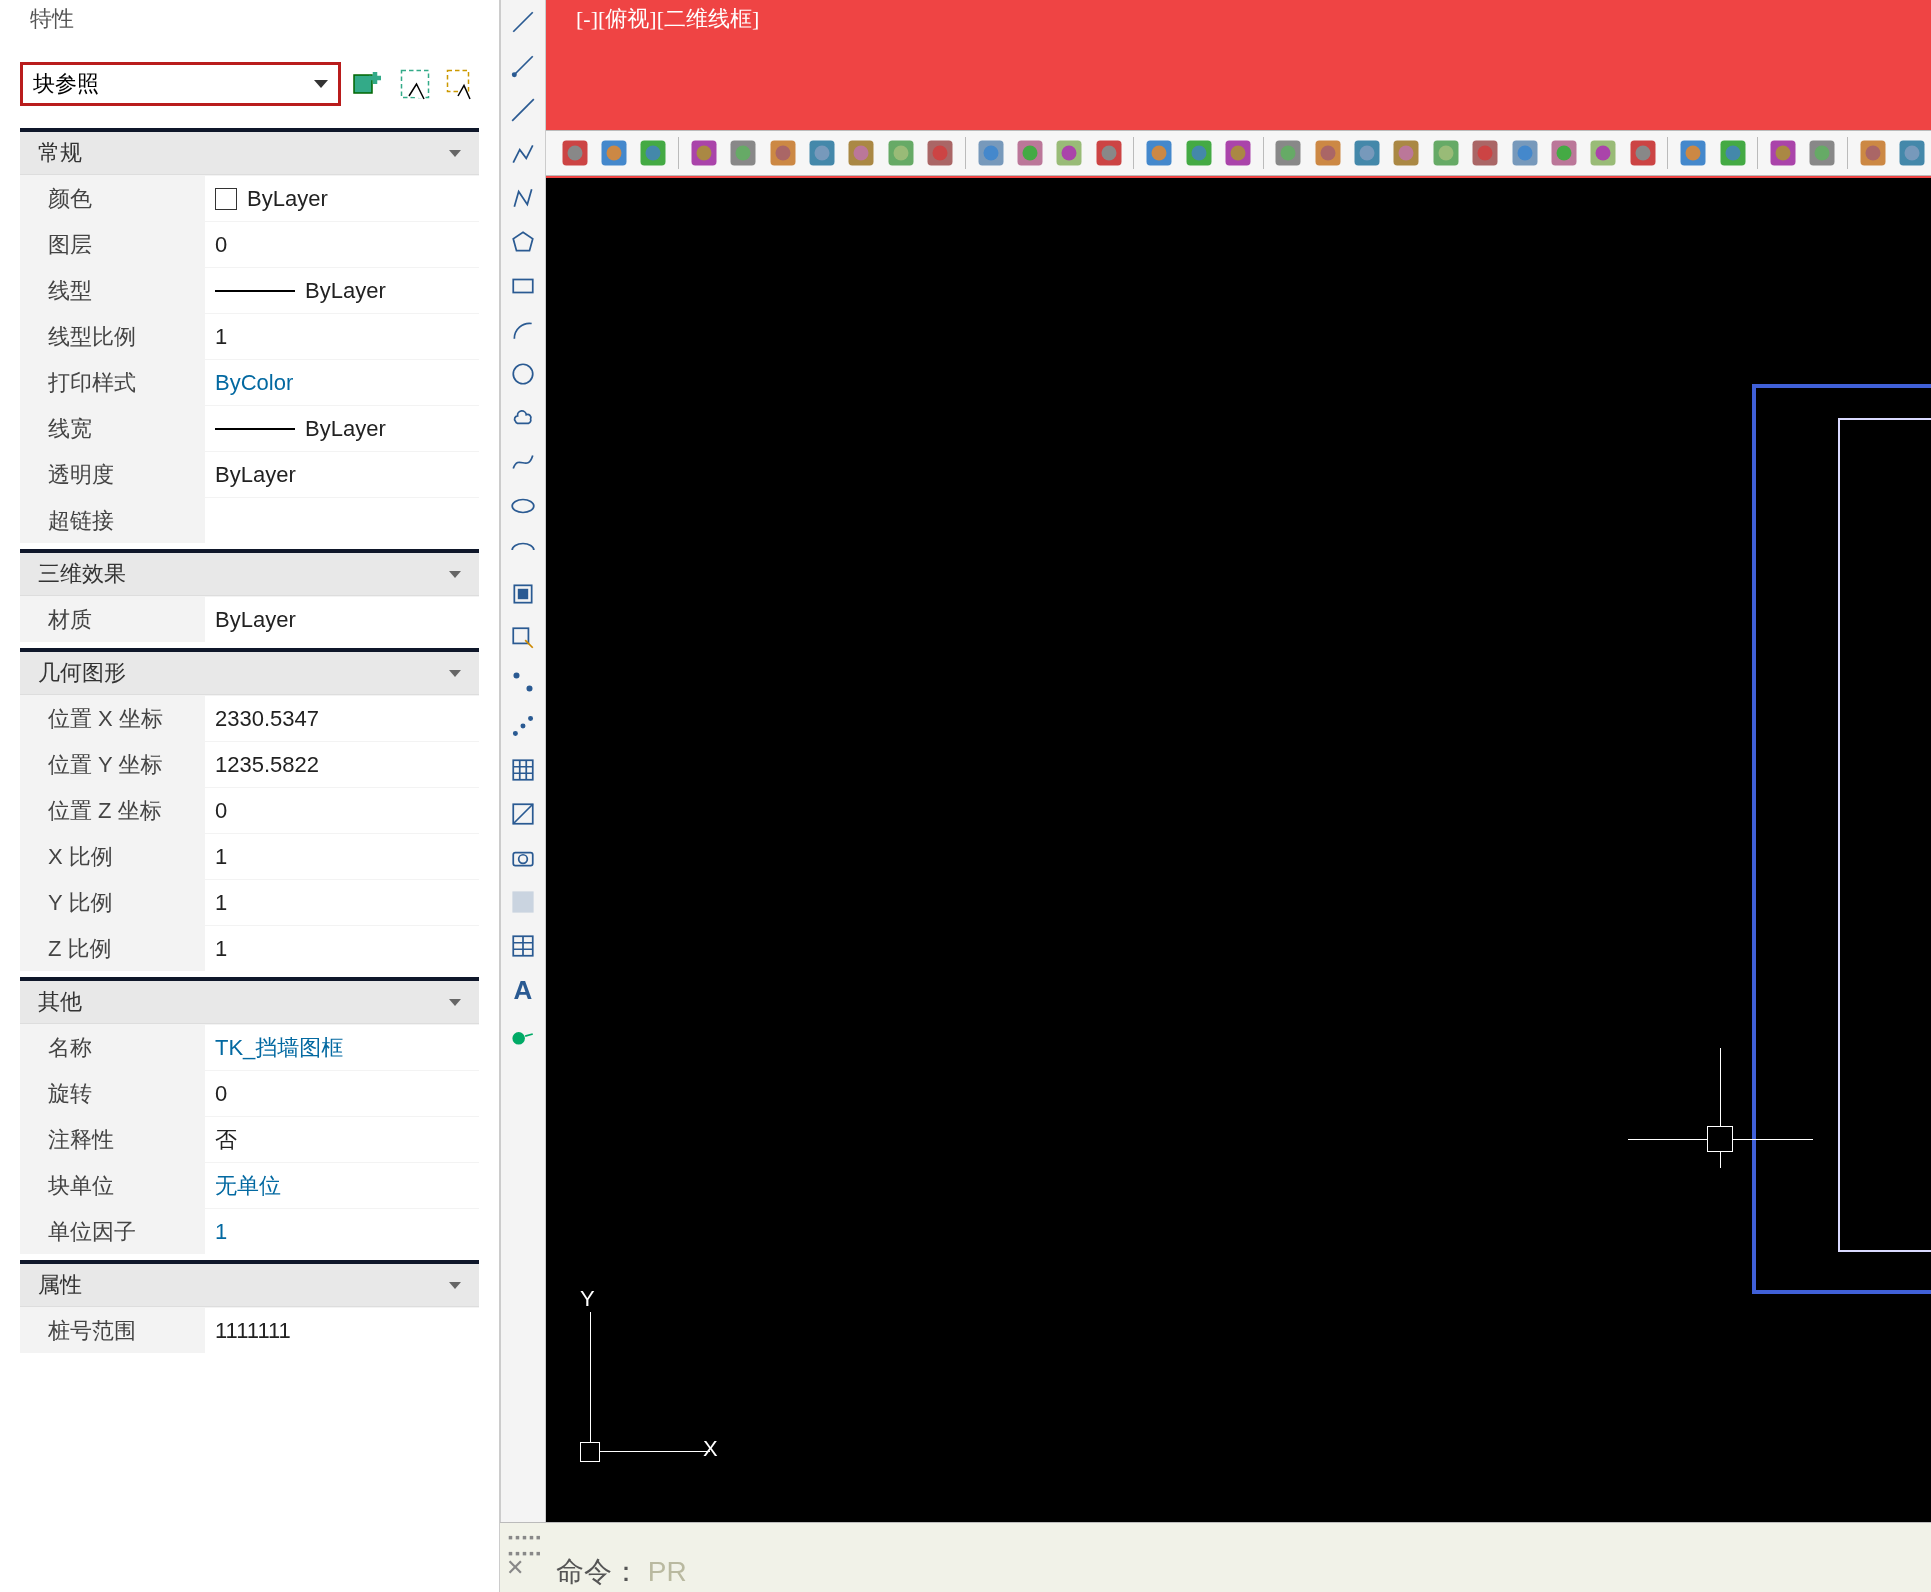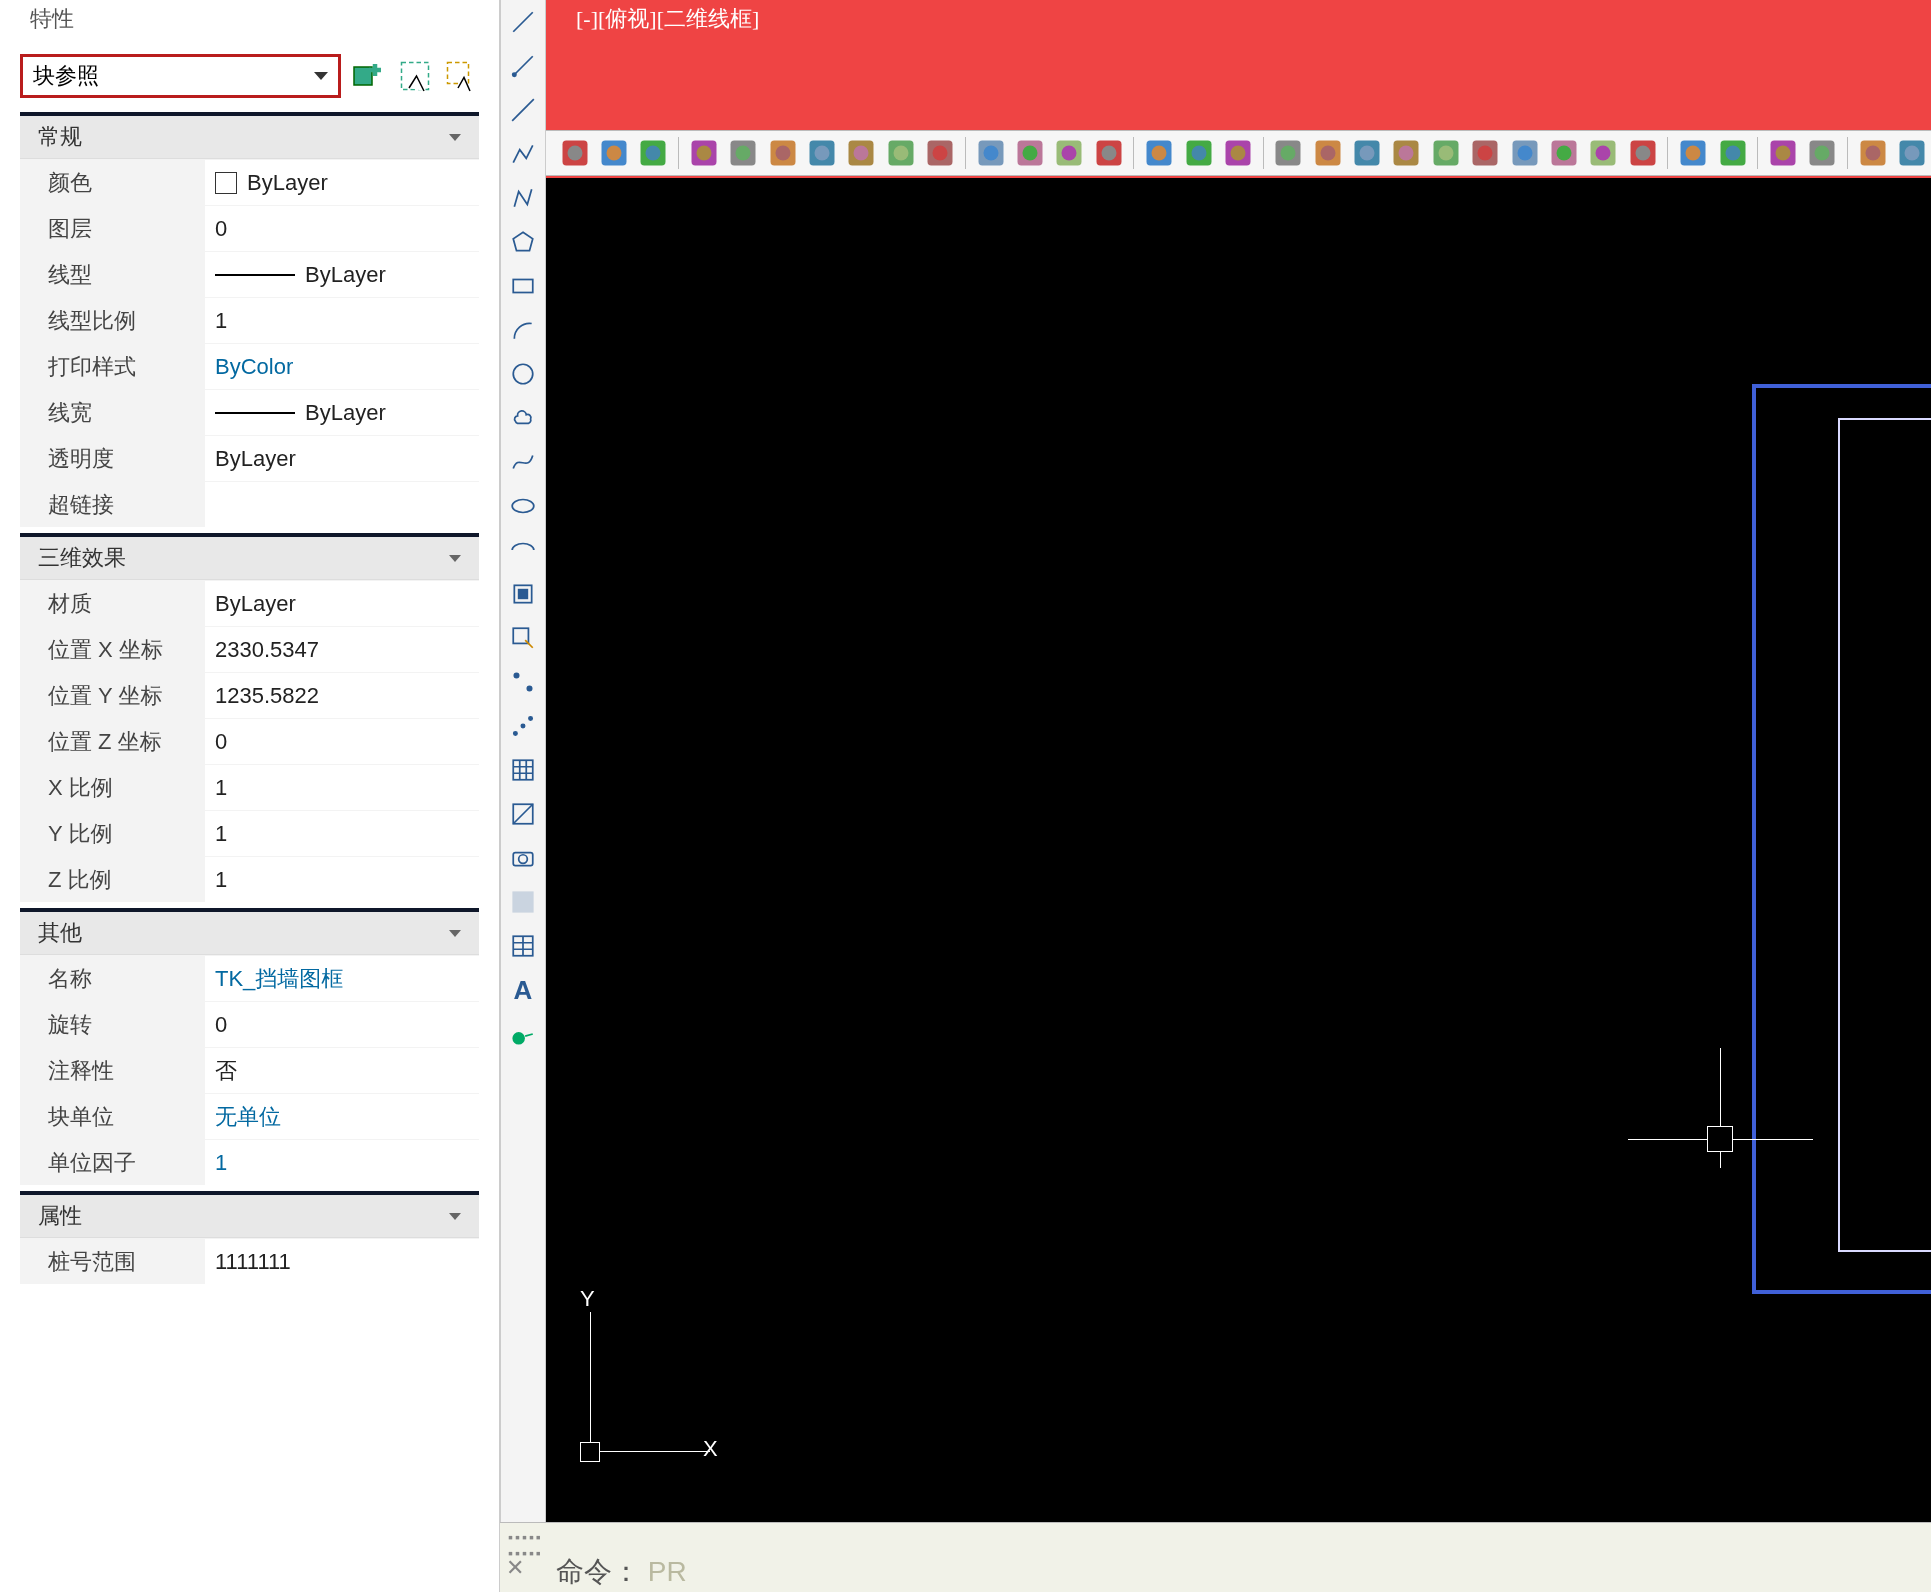--- a/index.html
+++ b/index.html
@@ -1,21 +1,21 @@
 <!DOCTYPE html>
 <html><head>
 <meta charset="utf-8">
 <style>
 * { box-sizing: border-box; margin: 0; padding: 0; font-family: "Microsoft YaHei", Arial, sans-serif; }
 html, body { width: 1931px; height: 1592px; background: #fff; overflow: hidden; }
 
 .root { display: flex; width: 100%; height: 100%; }
 
 
-.props { width: 500px; background: #fff; display: flex; flex-direction: column; border-right: 1px solid #ccc; }
+.props { width: 500px; background: #fff; display: flex; flex-direction: column; border-right: 1px solid #ccc; gap: 8px; }
 .props-title { font-size: 22px; color: #555; padding: 4px 12px 12px 30px; }
 .props-head { display: flex; align-items: center; gap: 10px; padding: 8px 20px 8px 20px; }
 .object-select { flex: 1; height: 44px; border: 3px solid #b91c1c; background: #fff; font-size: 22px; padding: 0 10px; display: flex; align-items: center; justify-content: space-between; cursor: pointer; }
 .object-select .caret { border-left: 7px solid transparent; border-right: 7px solid transparent; border-top: 8px solid #333; }
 .head-icon { width: 36px; height: 36px; display: flex; align-items: center; justify-content: center; font-size: 24px; }
 
 .section-hdr { background: #e8e8e8; padding: 6px 18px; font-size: 22px; color: #333; display: flex; align-items: center; justify-content: space-between; border-top: 4px solid #0f172a; border-bottom: 1px solid #ddd; margin: 6px 20px 0 20px; cursor: pointer; }
 .section-hdr .chev { border-left: 6px solid transparent; border-right: 6px solid transparent; border-top: 7px solid #666; }
 
 .prop-rows { margin: 0 20px; }
@@ -162,20 +162,24 @@
           <span class="chev"></span>
         </div>
         <div class="prop-rows">
           <div class="prop-row">
             <div class="prop-label">材质</div>
             <div class="prop-value">
               <span>ByLayer</span>
             </div>
           </div>
         </div>
+        <div class="section-hdr">
+          <span>几何图形</span>
+          <span class="chev"></span>
+        </div>
         <div class="prop-rows">
           <div class="prop-row">
             <div class="prop-label">位置 X 坐标</div>
             <div class="prop-value">
               <span>2330.5347</span>
             </div>
           </div>
           <div class="prop-row">
             <div class="prop-label">位置 Y 坐标</div>
             <div class="prop-value">

